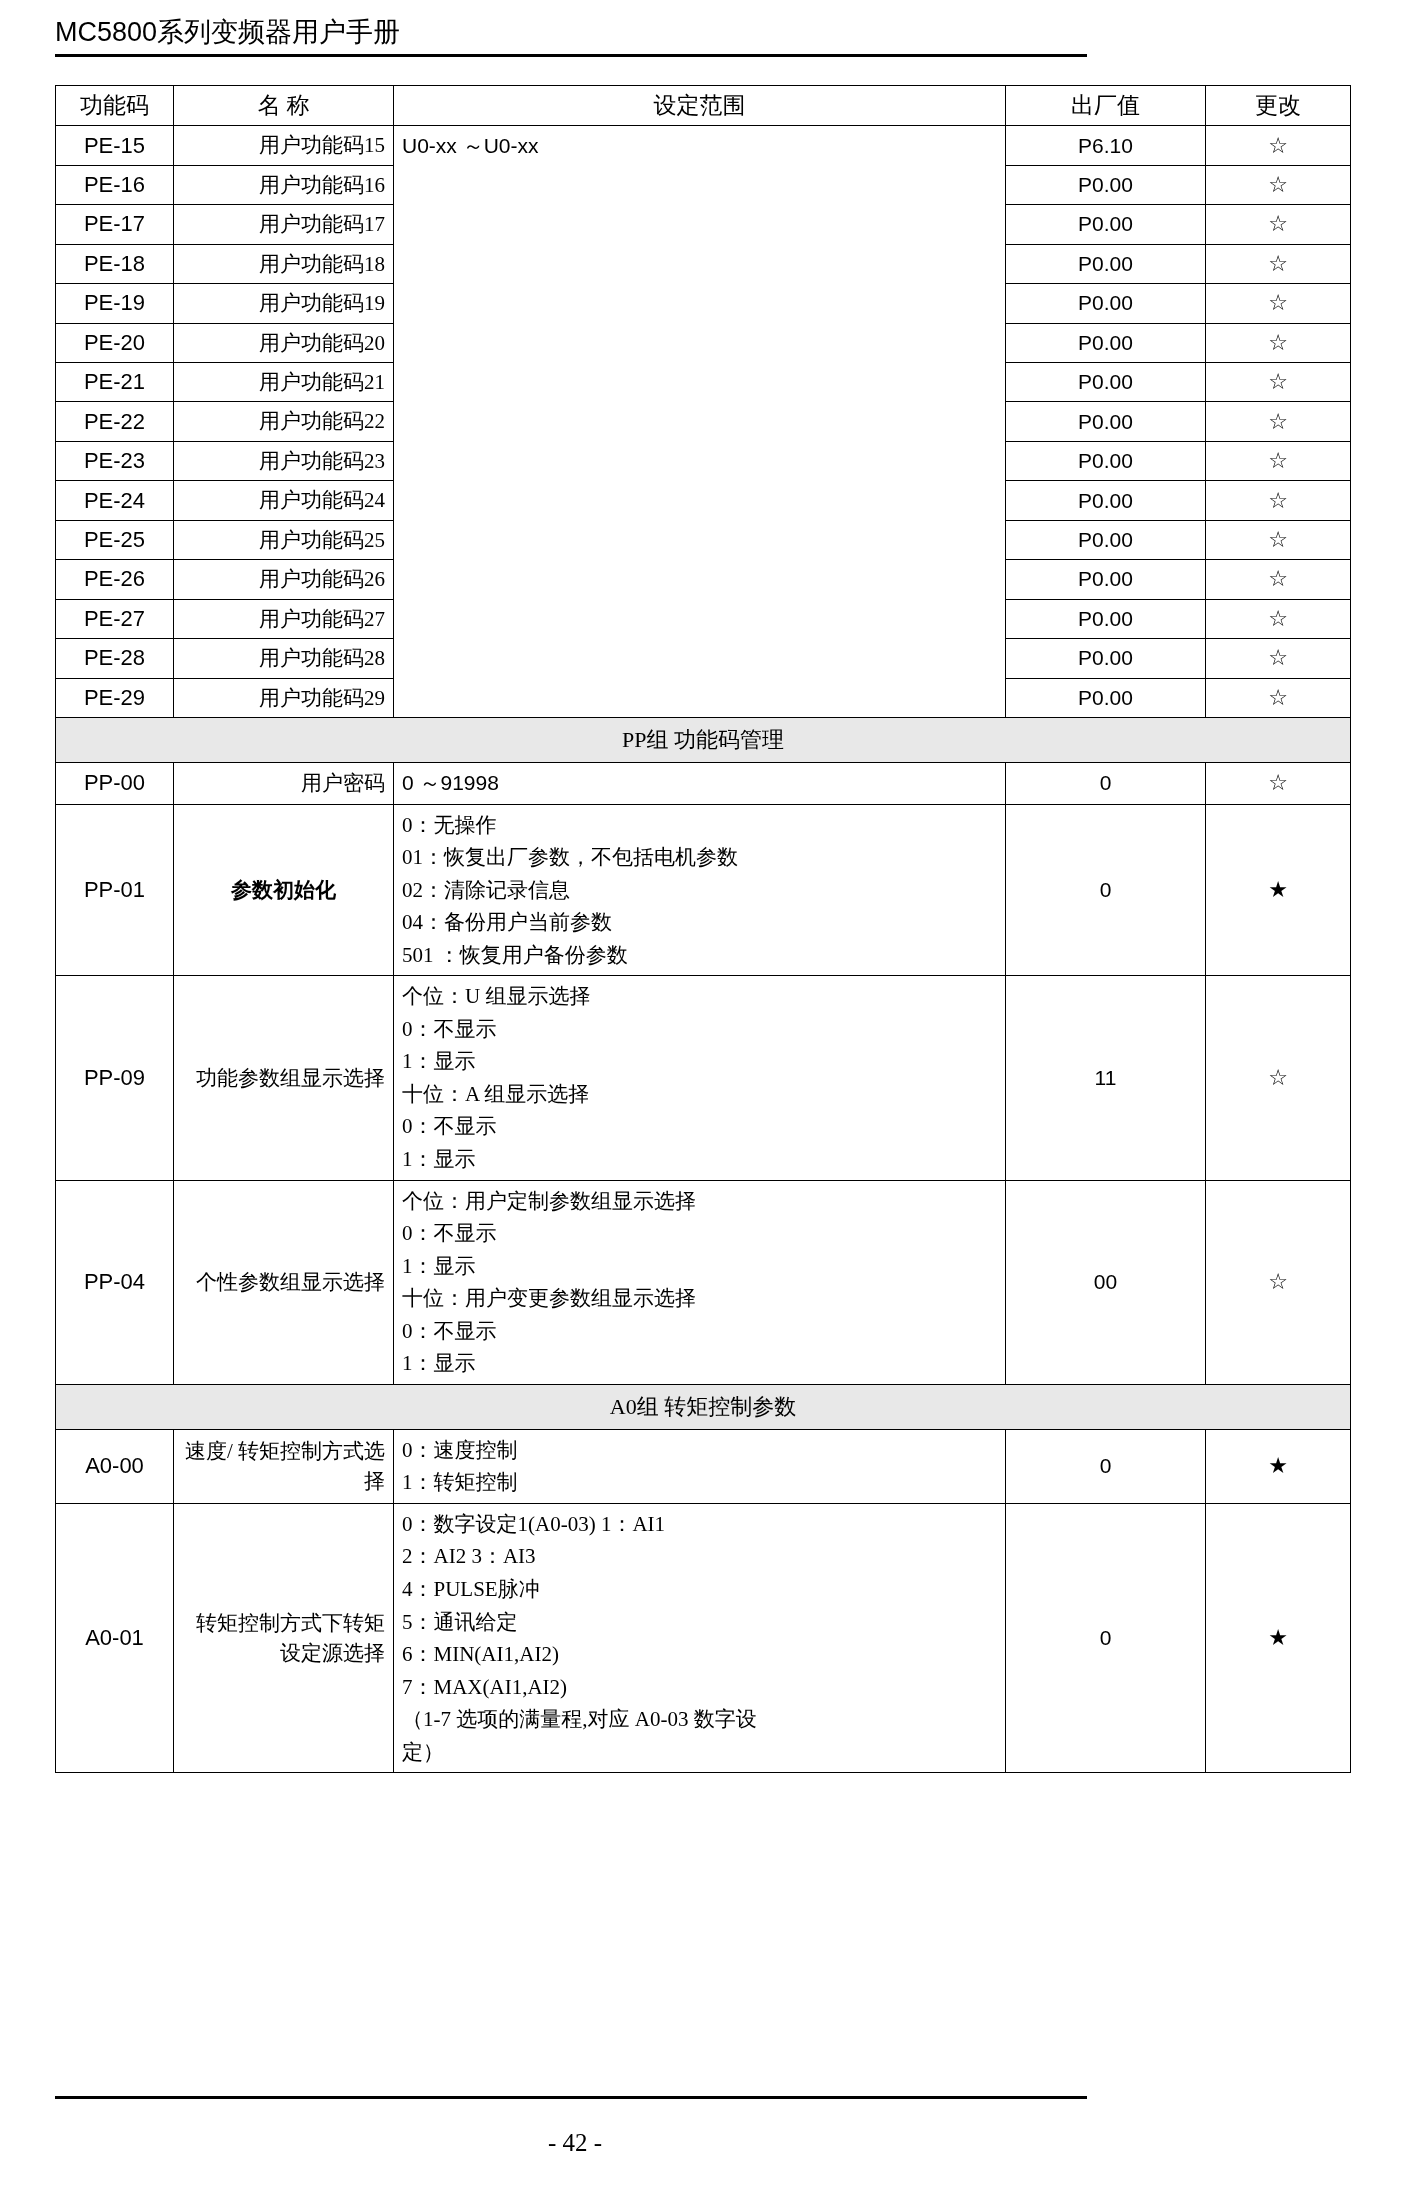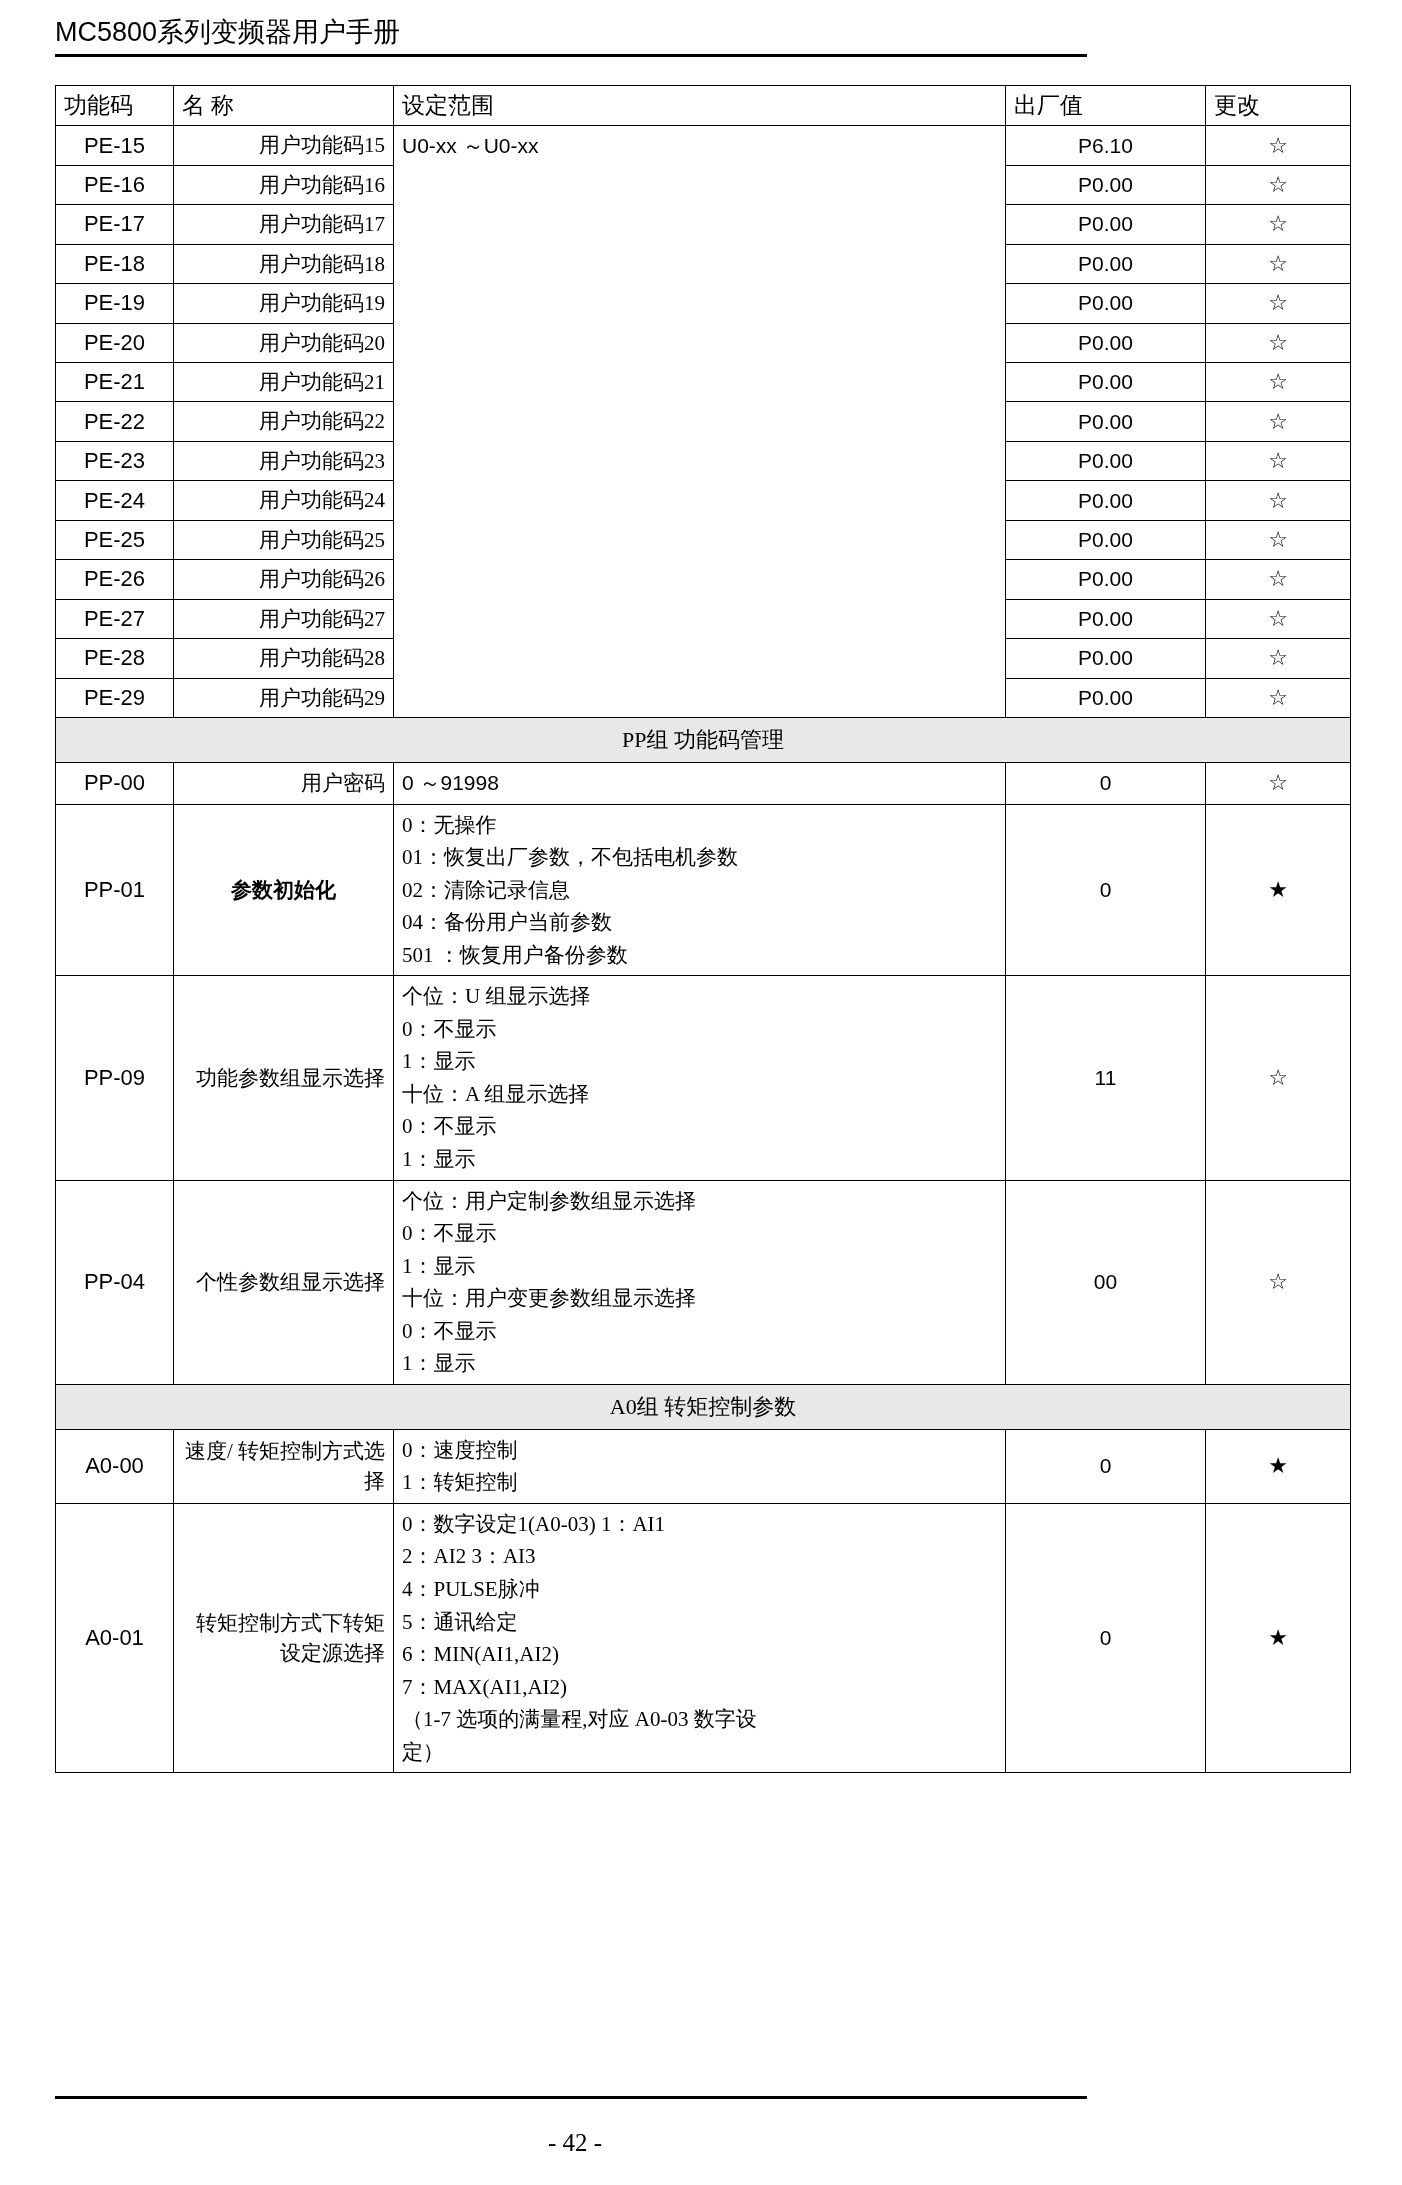--- a/index.html
+++ b/index.html
@@ -47,21 +47,21 @@
     vertical-align: middle;
     font-weight: normal;
   }
   col.c-code   { width: 118px; }
   col.c-name   { width: 220px; }
   col.c-range  { width: 612px; }
   col.c-def    { width: 200px; }
   col.c-chg    { width: 145px; }
 
   thead td {
-    text-align: left;
+    text-align: center;
     font-size: 23px;
     padding: 8px 4px;
     margin-top: 13px;
   }
   td.code {
     text-align: center;
     font-family: "Liberation Sans", sans-serif;
     font-size: 22px;
     white-space: nowrap;
   }

